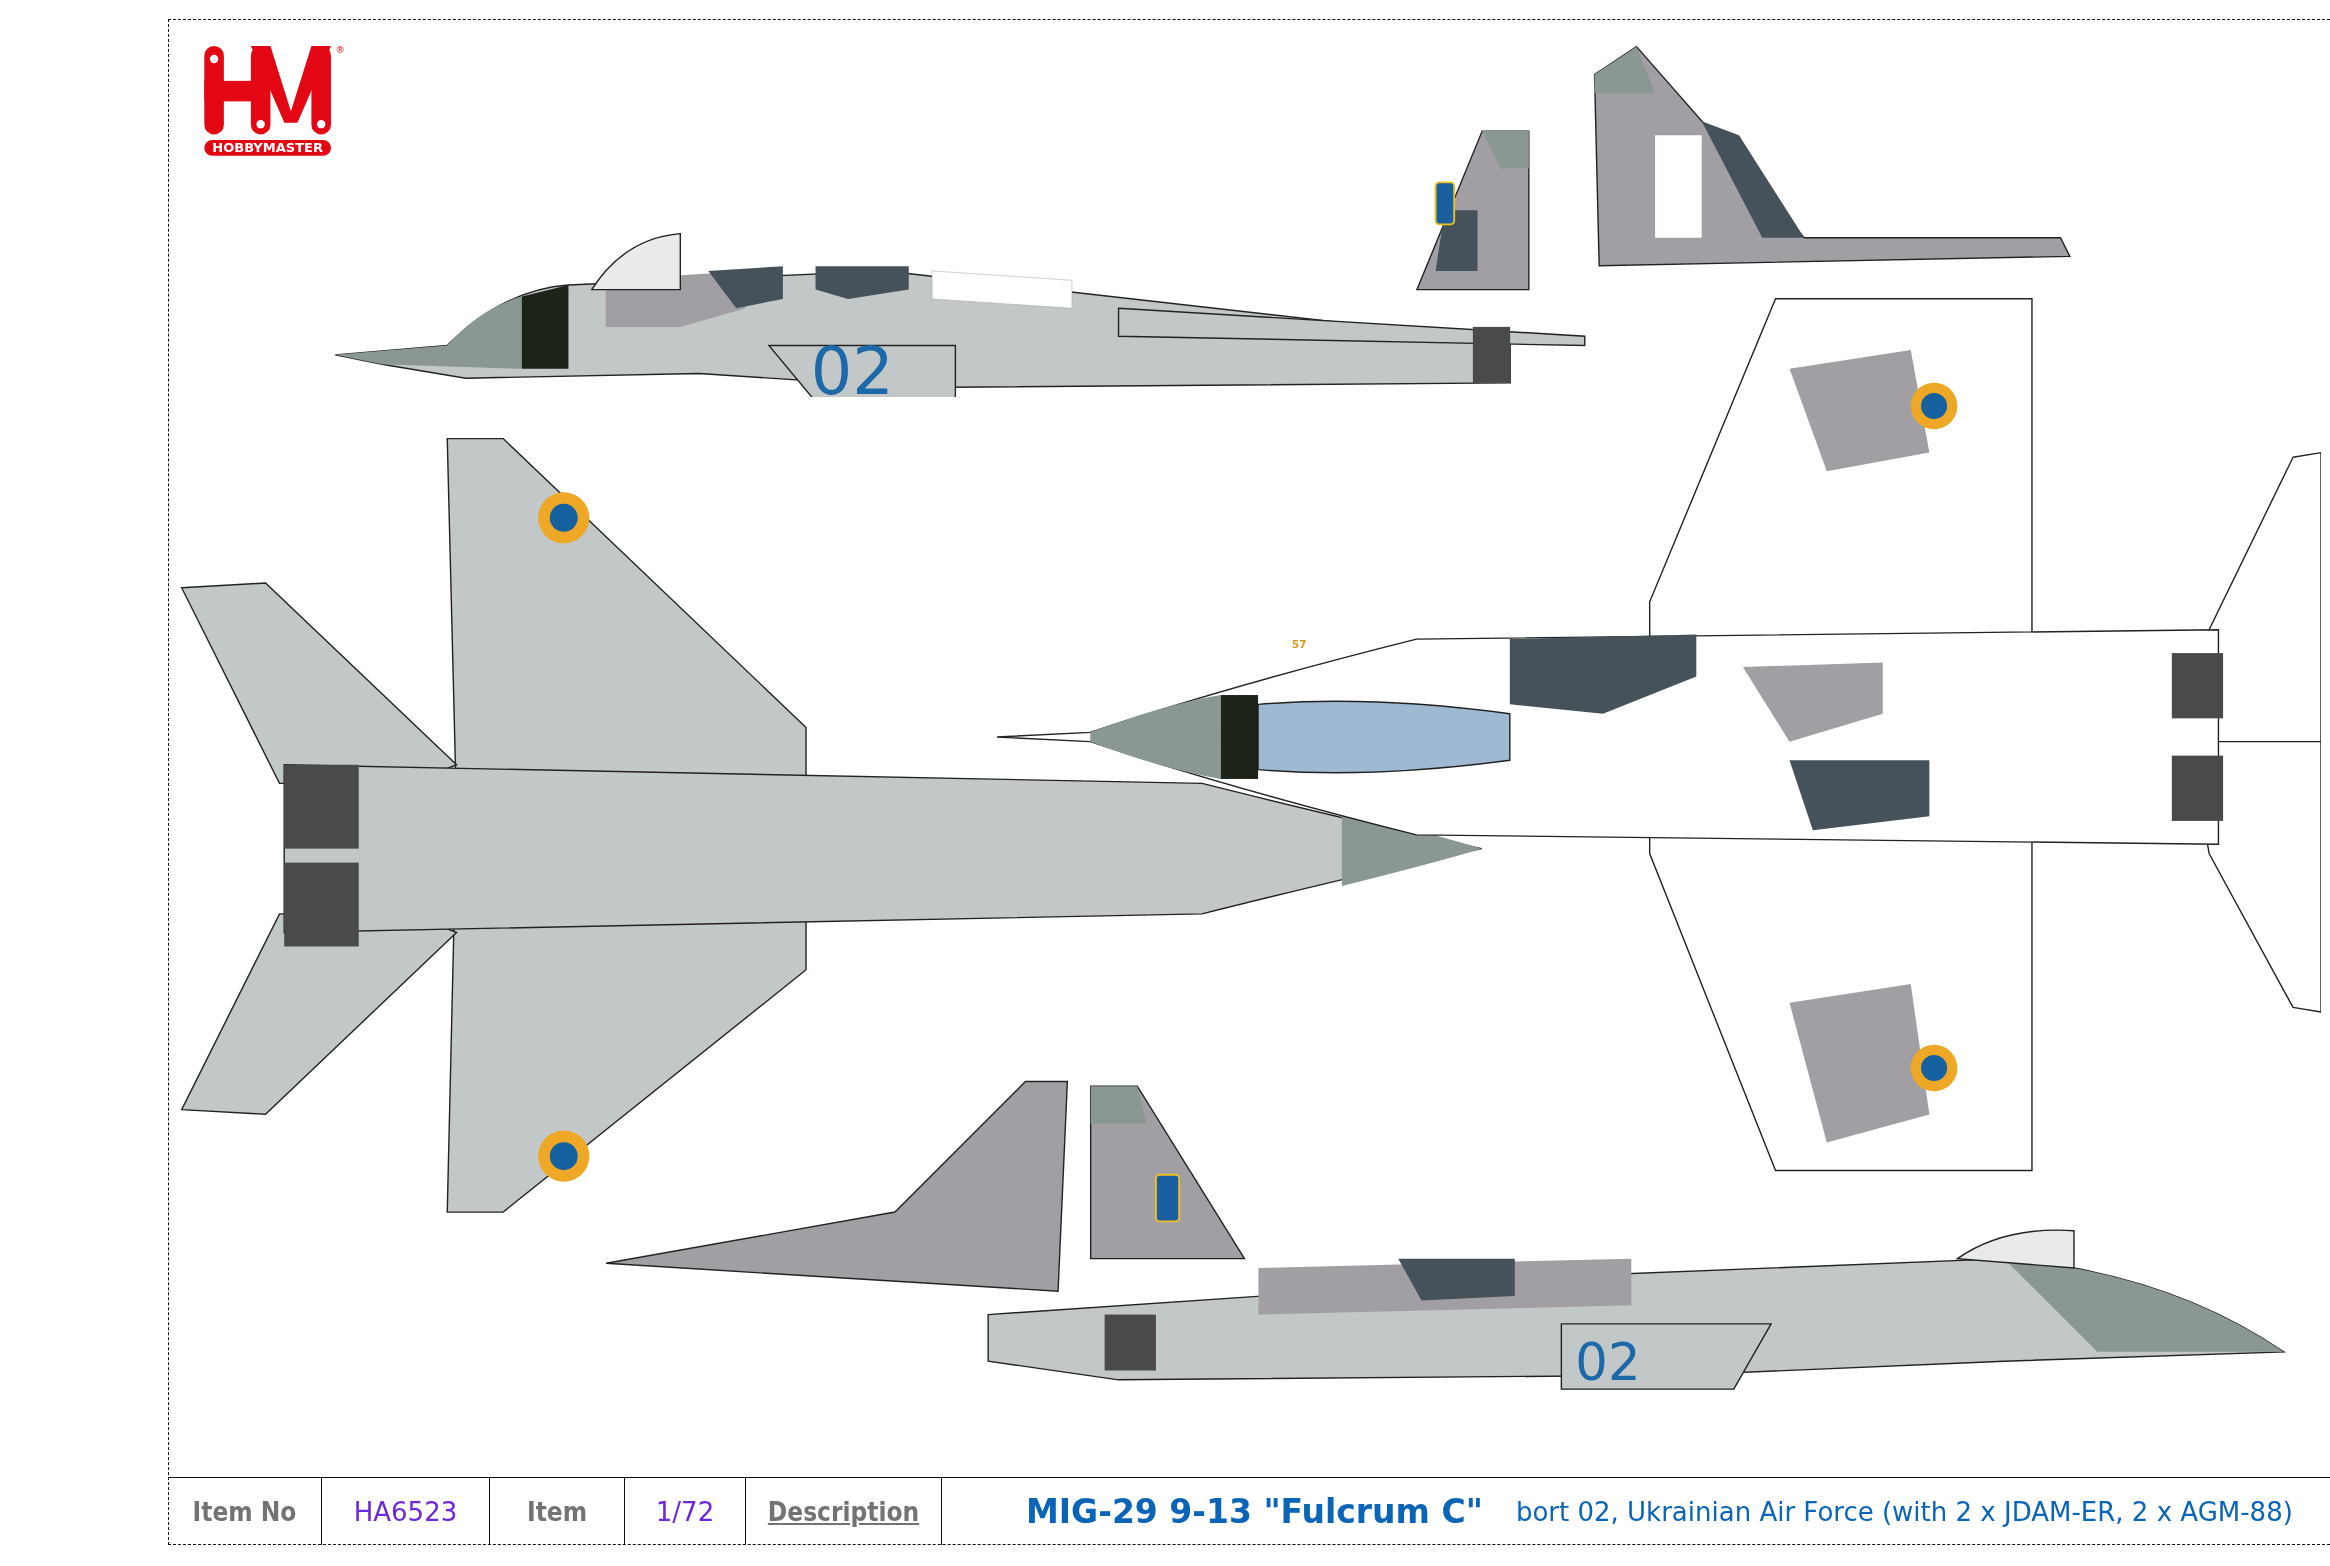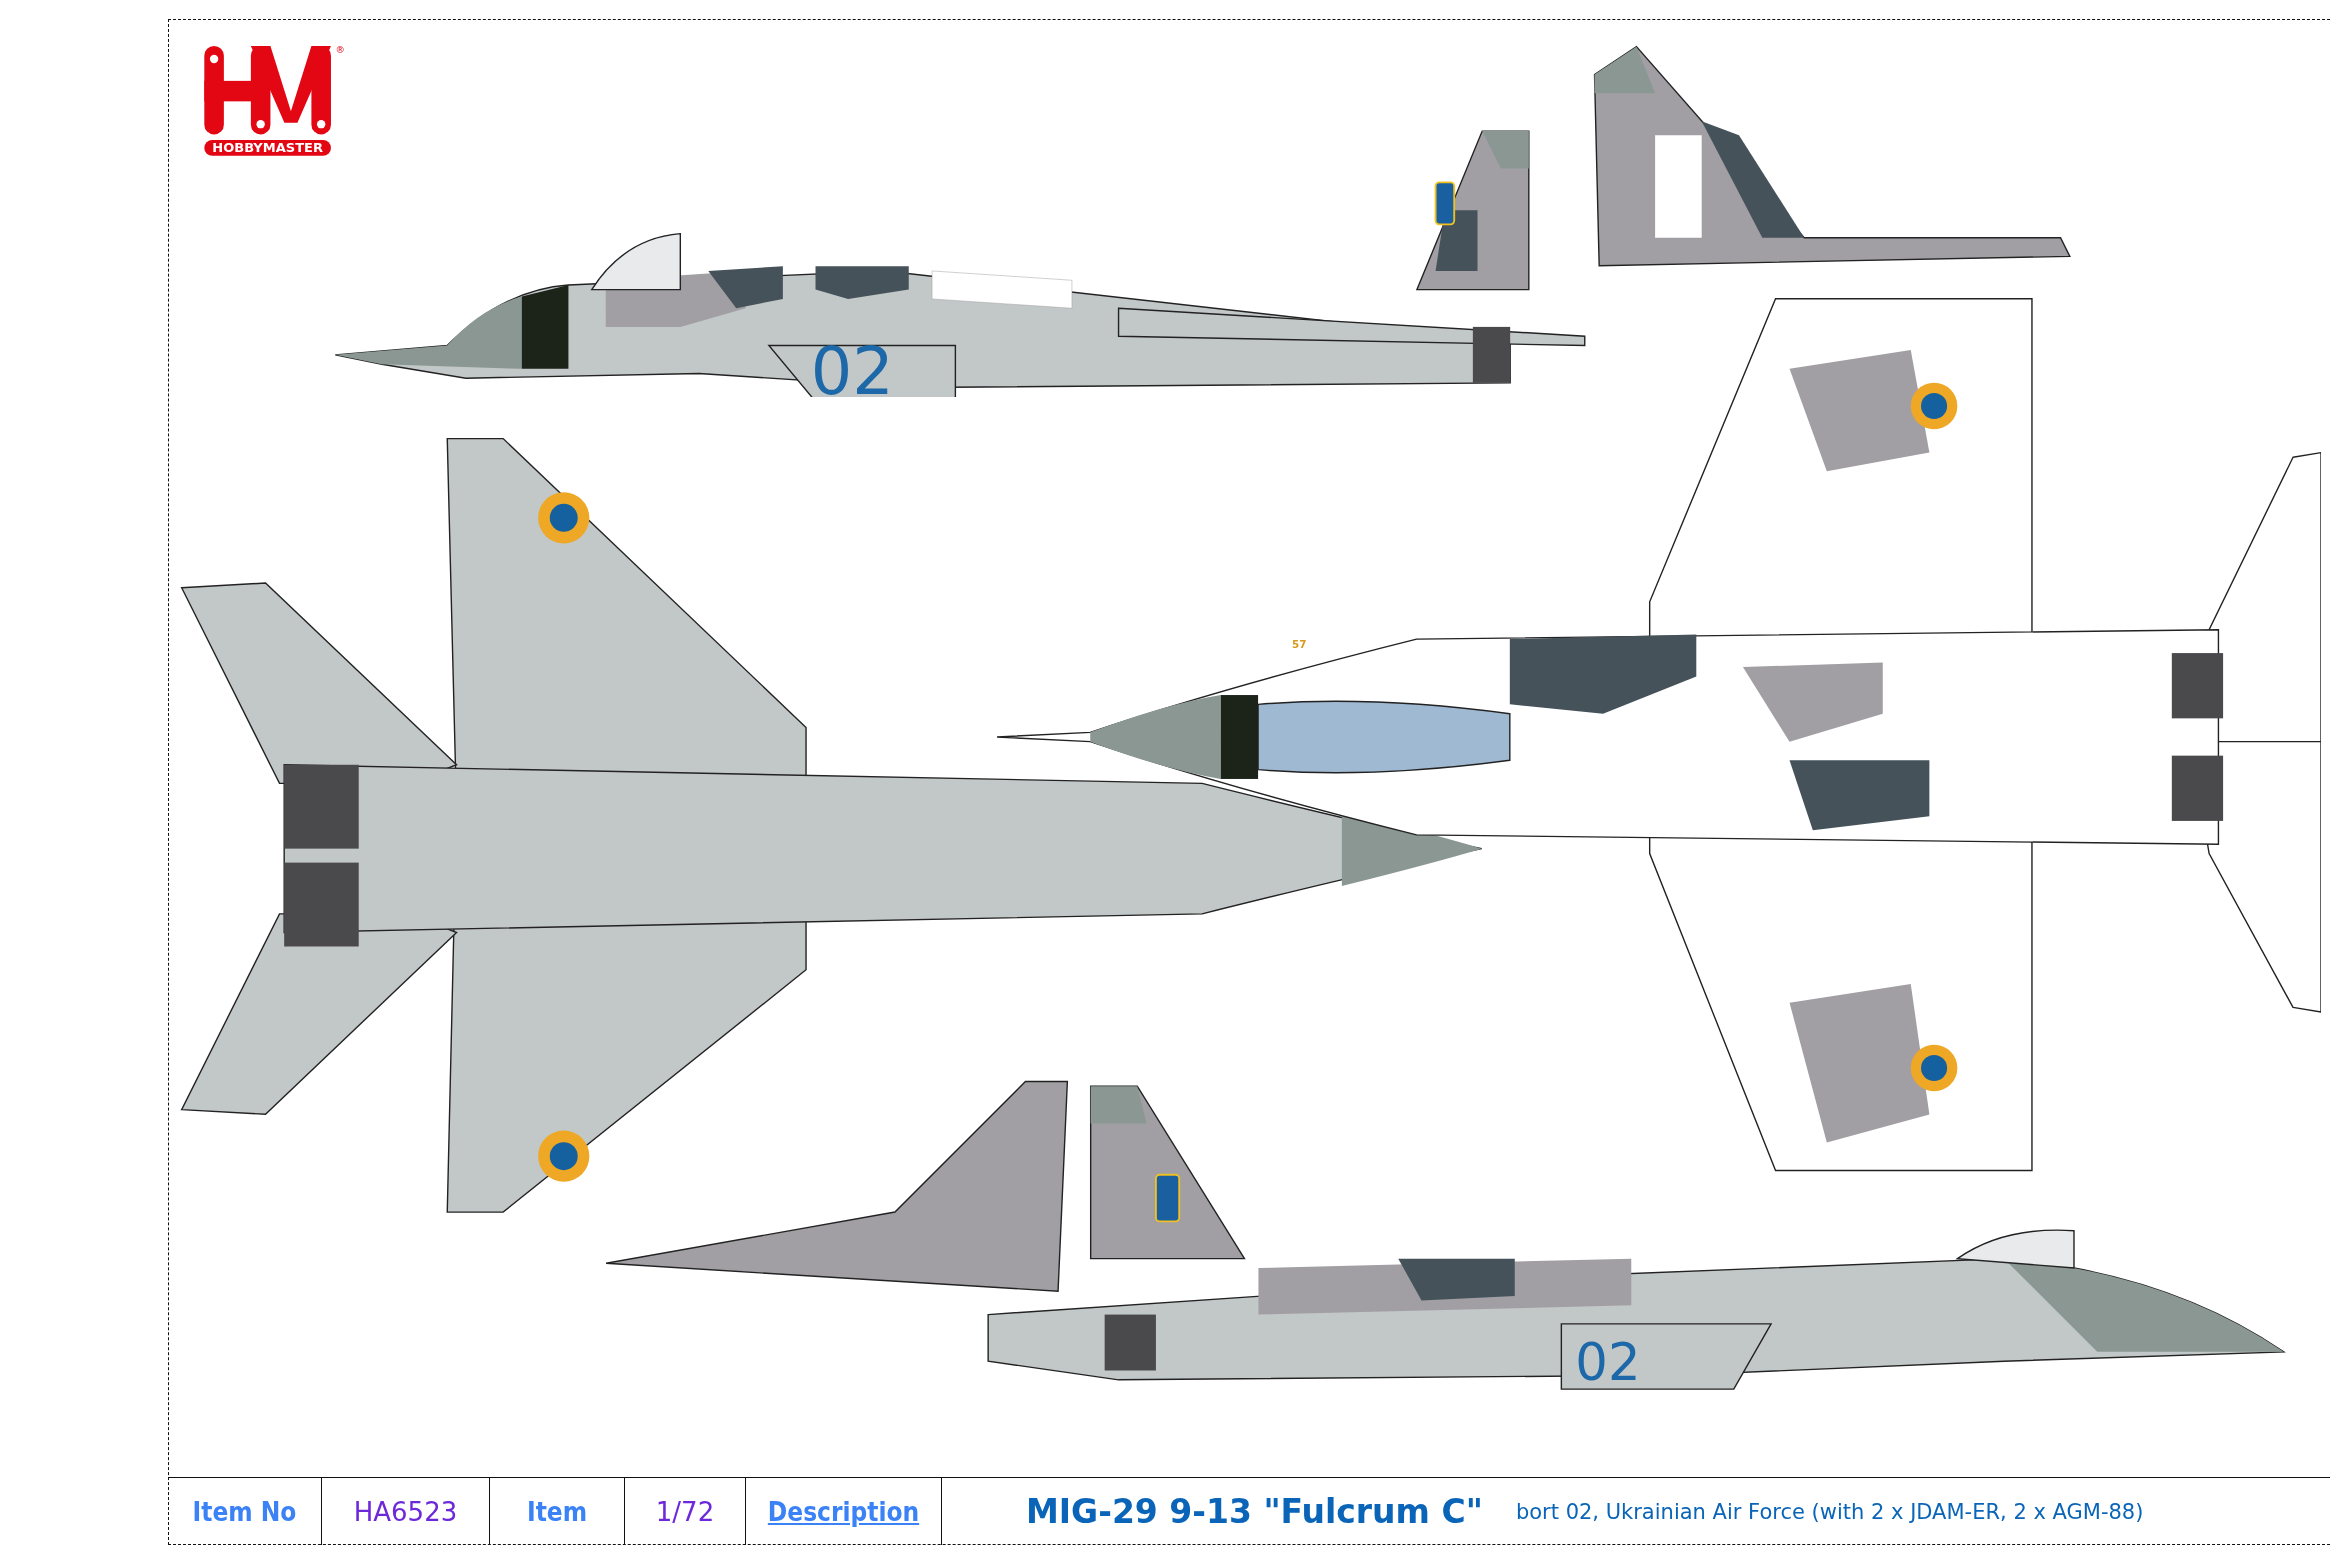--- a/index.html
+++ b/index.html
@@ -2,25 +2,25 @@
 <html style="font-size:7.5px"><head>
 <meta charset="utf-8">
 <style>
   html, body { margin:0; padding:0; background:#ffffff; }
   body { width:2507px; height:1567px; position:relative; overflow:hidden; font-family:"DejaVu Sans", sans-serif; }
   .sheet { position:absolute; left:168px; top:18.6px; width:2172px; height:1526px; border:1.9px dashed #111; box-sizing:border-box; }
   .logo { position:absolute; left:195px; top:41px; width:149px; height:117px; }
   .view { position:absolute; }
   .footer { position:absolute; left:168px; top:1477px; width:2172px; height:68px; border-top:1.9px solid #111; box-sizing:border-box; display:flex; align-items:center; }
   .cell { height:100%; display:flex; align-items:center; justify-content:center; border-right:1.4px solid #111; box-sizing:border-box; font-size:26px; }
-  .cell.label { color:#3b82f6; font-weight:bold; font-family:"DejaVu Sans Condensed","DejaVu Sans", sans-serif; }
+  .cell.label { color:#737373; font-weight:bold; font-family:"DejaVu Sans Condensed","DejaVu Sans", sans-serif; }
   .cell.value { color:#6d28d9; }
   .cell.desc { border-right:none; flex:1; justify-content:flex-start; padding-left:84px; }
   .desc-title { color:#0a65b8; font-weight:bold; font-size:33px; margin-right:33px; white-space:nowrap; }
-  .desc-sub { color:#0a65b8; font-size:21px; white-space:nowrap; }
+  .desc-sub { color:#0a65b8; font-size:26px; white-space:nowrap; }
   .tag57 { position:absolute; left:1292px; top:638px; color:#d99a1c; font-weight:bold; font-size:10.3px; }
 </style>
 </head>
 <body>
 
 <div class="sheet"></div>
 
 <div class="logo">
   <svg width="149" height="117" viewBox="0 0 320 250">
     <g fill="#e30613">

